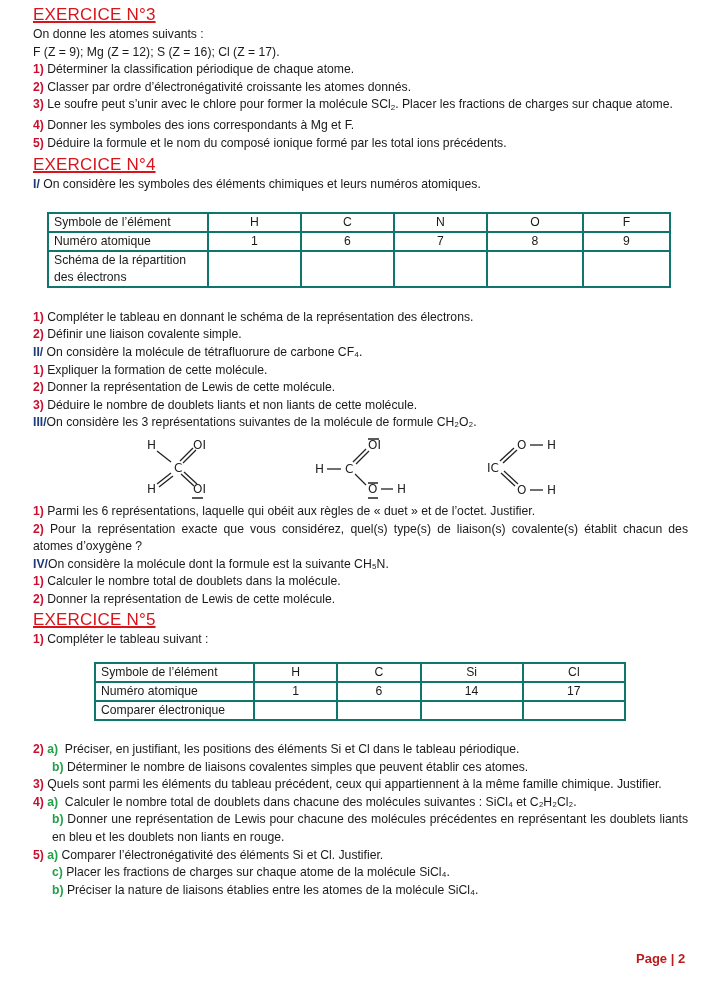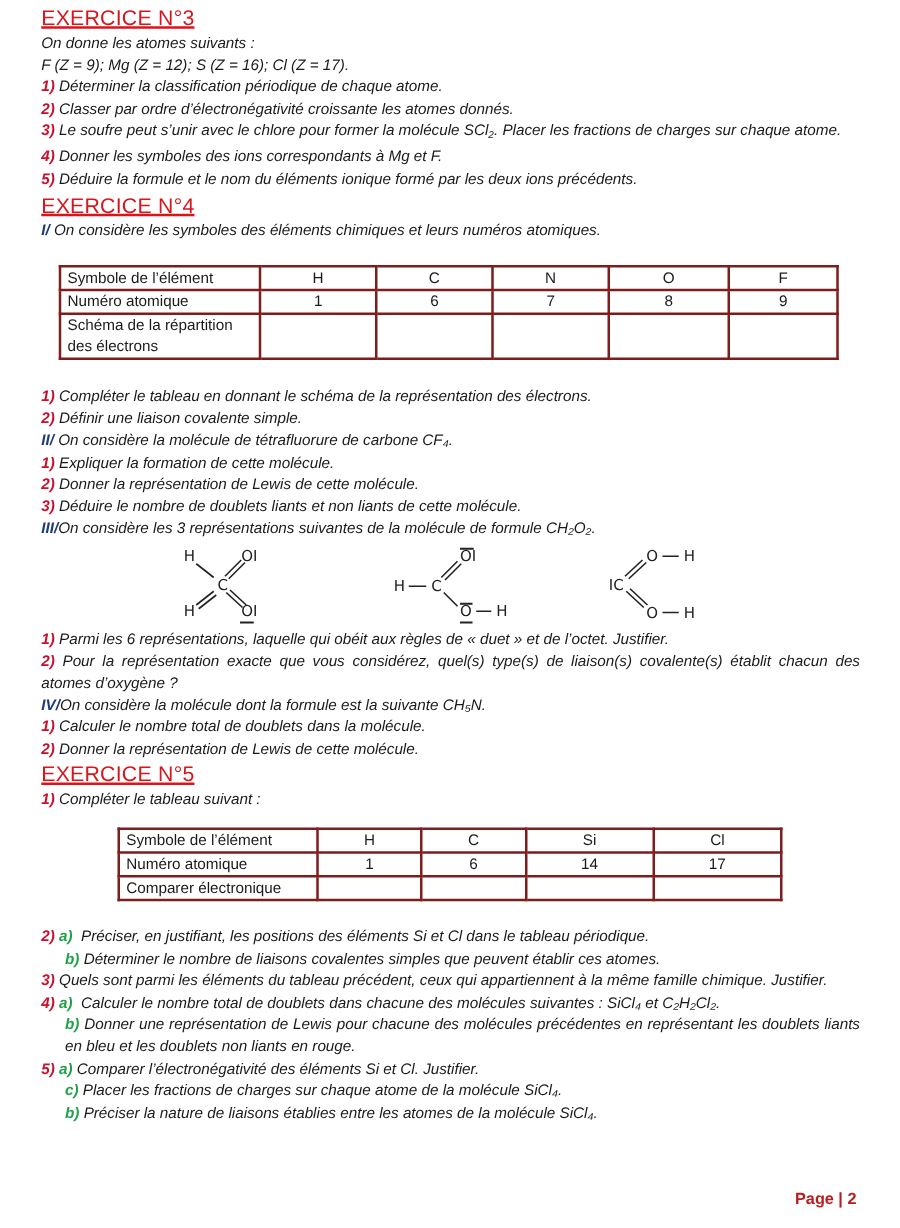--- a/index.html
+++ b/index.html
@@ -6,27 +6,27 @@
   body {
     width: 720px; height: 982px; position: relative; overflow: hidden;
     font-family: "Liberation Sans", sans-serif; font-size: 12.2px; color: #1a1a1a;
   }
   .page { position: absolute; left: 33px; top: 4px; width: 655px; }
   .ex-title {
     font-family: "Liberation Sans", sans-serif; font-weight: normal; font-size: 17px;
     color: #d9141b; text-decoration: underline; text-decoration-thickness: 2px;
     margin: 0; line-height: 22px; letter-spacing: 0.2px;
   }
-  .line { line-height: 17.6px; margin: 0; font-style: italic; }
+  .line { line-height: 17.6px; margin: 0; }
   .num { color: #c8102e; font-weight: bold; }
   .sub { color: #22a04a; font-weight: bold; }
   .roman { color: #1f3a78; font-weight: bold; }
   .just { text-align: justify; }
   table.grid { border-collapse: collapse; font-size: 12.2px; }
-  table.grid td { border: 2px solid #7f1d1d; padding: 0 5px; line-height: 17px; }
+  table.grid td { border: 2px solid #0f766e; padding: 0 5px; line-height: 17px; }
   table.grid td.c { text-align: center; }
   .t1 { margin: 18px 0 0 14px; width: 624px; }
   .t1 td:first-child { width: 148px; }
   .t2 { margin: 13px 0 0 61px; width: 532px; }
   .t2 td:first-child { width: 147px; }
   .molecules { position: relative; height: 68px; margin-top: 3px; }
   .molecules svg { position: absolute; top: 0; }
   .footer {
     position: absolute; left: 636px; top: 951px; font-weight: bold;
     color: #b91c1c; font-size: 13px;
@@ -38,21 +38,21 @@
 
 <div class="page">
 
   <h2 class="ex-title">EXERCICE N°3</h2>
   <p class="line">On donne les atomes suivants :</p>
   <p class="line">F (Z = 9); Mg (Z = 12); S (Z = 16); Cl (Z = 17).</p>
   <p class="line"><span class="num">1)</span> <span>Déterminer la classification périodique de chaque atome.</span></p>
   <p class="line"><span class="num">2)</span> <span>Classer par ordre d’électronégativité croissante les atomes donnés.</span></p>
   <p class="line"><span class="num">3)</span> <span>Le soufre peut s’unir avec le chlore pour former la molécule SCl</span><sub>2</sub><span>. Placer les fractions de charges sur chaque atome.</span></p>
   <p class="line"><span class="num">4)</span> <span>Donner les symboles des ions correspondants à Mg et F.</span></p>
-  <p class="line"><span class="num">5)</span> <span>Déduire la formule et le nom du éléments ionique formé par les deux ions précédents.</span></p>
+  <p class="line"><span class="num">5)</span> <span>Déduire la formule et le nom du composé ionique formé par les total ions précédents.</span></p>
 
   <h2 class="ex-title" style="margin-top:2px">EXERCICE N°4</h2>
   <p class="line"><span class="roman">I/</span><span> On considère les symboles des éléments chimiques et leurs numéros atomiques.</span></p>
 
   <table class="grid t1">
     <tbody>
         <tr>
       <td>Symbole de l’élément</td>
       <td class="c">H</td>
       <td class="c">C</td>

